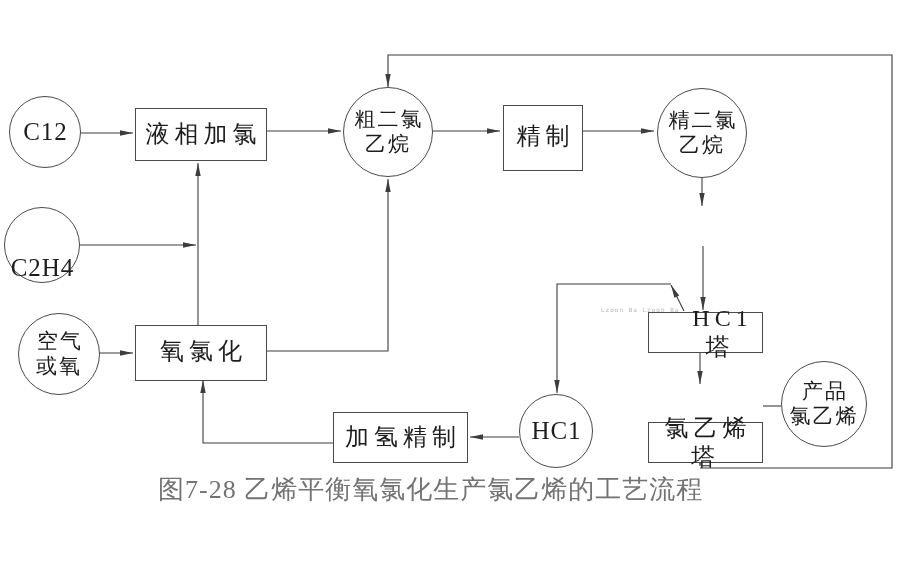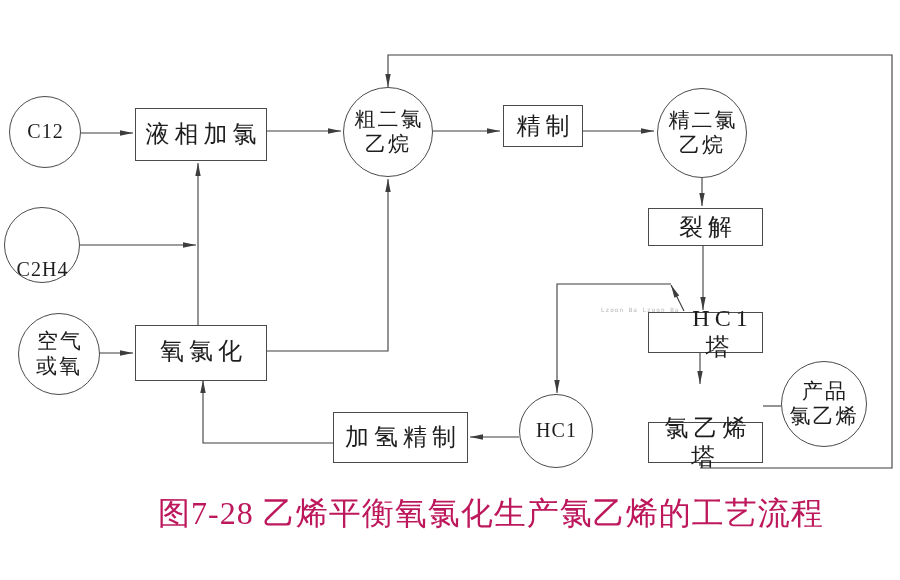--- a/index.html
+++ b/index.html
@@ -23,27 +23,27 @@
   .node.circle { border-radius:50%; }
   .node-label {
     white-space:pre-line;
     text-align:center;
     font-size:21px;
     line-height:1.18;
     letter-spacing:2px;
     text-indent:2px; 
   }
   .node.rect .node-label { font-size:24px; letter-spacing:5px; text-indent:5px; }
-  .node.latin .node-label { font-size:20px; letter-spacing:1px; text-indent:1px; }
+  .node.latin .node-label { font-size:25px; letter-spacing:1px; text-indent:1px; }
   .caption {
     position:absolute;
-    left:158px; top:492px;
-    font-size:32px;
+    left:158px; top:472px;
+    font-size:26px;
     letter-spacing:1px;
-    color:#be185d;
+    color:#737373;
     white-space:nowrap;
   }
   .watermark {
     position:absolute;
     left:601px; top:306px;
     font-size:6px;
     color:#b4b4b4;
     letter-spacing:1px;
     font-family:"DejaVu Sans Mono",monospace;
     white-space:nowrap;
@@ -112,25 +112,22 @@
       <div class="node circle latin" style="left: 519px; top: 394px; height: 74px; width: 74px;">
         <span class="node-label">HC1</span>
       </div>
       <div class="node circle" style="left: 781px; top: 361px; height: 86px; width: 86px;">
         <span class="node-label">产品
 氯乙烯</span>
       </div>
       <div class="node rect" style="left: 135px; top: 108px; width: 132px; height: 53px;">
         <span class="node-label">液相加氯</span>
       </div>
-      <div class="node rect" style="left: 503px; top: 105px; width: 80px; height: 42px;">
+      <div class="node rect" style="left: 503px; top: 105px; width: 80px; height: 66px; font-family: Liberation Mono, monospace;">
         <span class="node-label">精制</span>
-      </div>
-      <div class="node rect" style="left: 648px; top: 208px; width: 115px; height: 38px;">
-        <span class="node-label">裂解</span>
       </div>
       <div class="node rect" style="left: 648px; top: 312px; width: 115px; height: 41px; padding-left: 29px;">
         <span class="node-label">HC1塔</span>
       </div>
       <div class="node rect" style="left: 648px; top: 386px; width: 115px; height: 41px; margin-top: 36px;">
         <span class="node-label">氯乙烯塔</span>
       </div>
       <div class="node rect" style="left: 135px; top: 325px; width: 132px; height: 56px; font-family: Liberation Mono, monospace;">
         <span class="node-label">氧氯化</span>
       </div>

